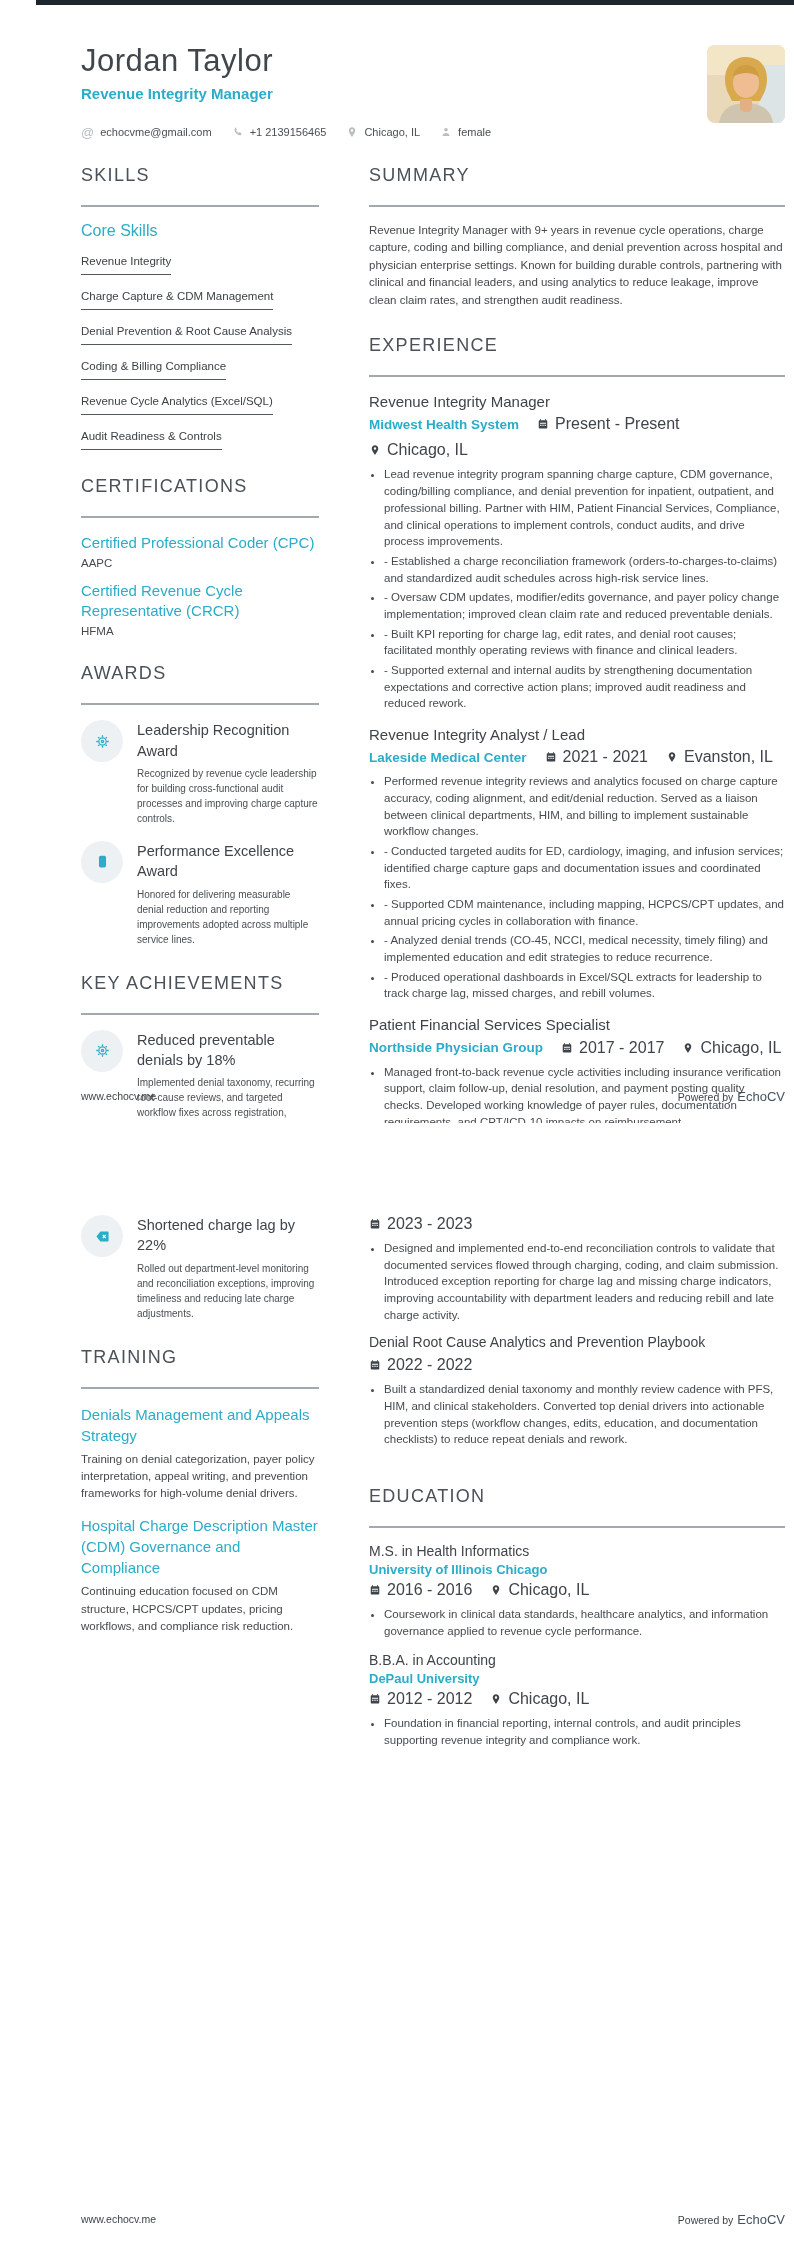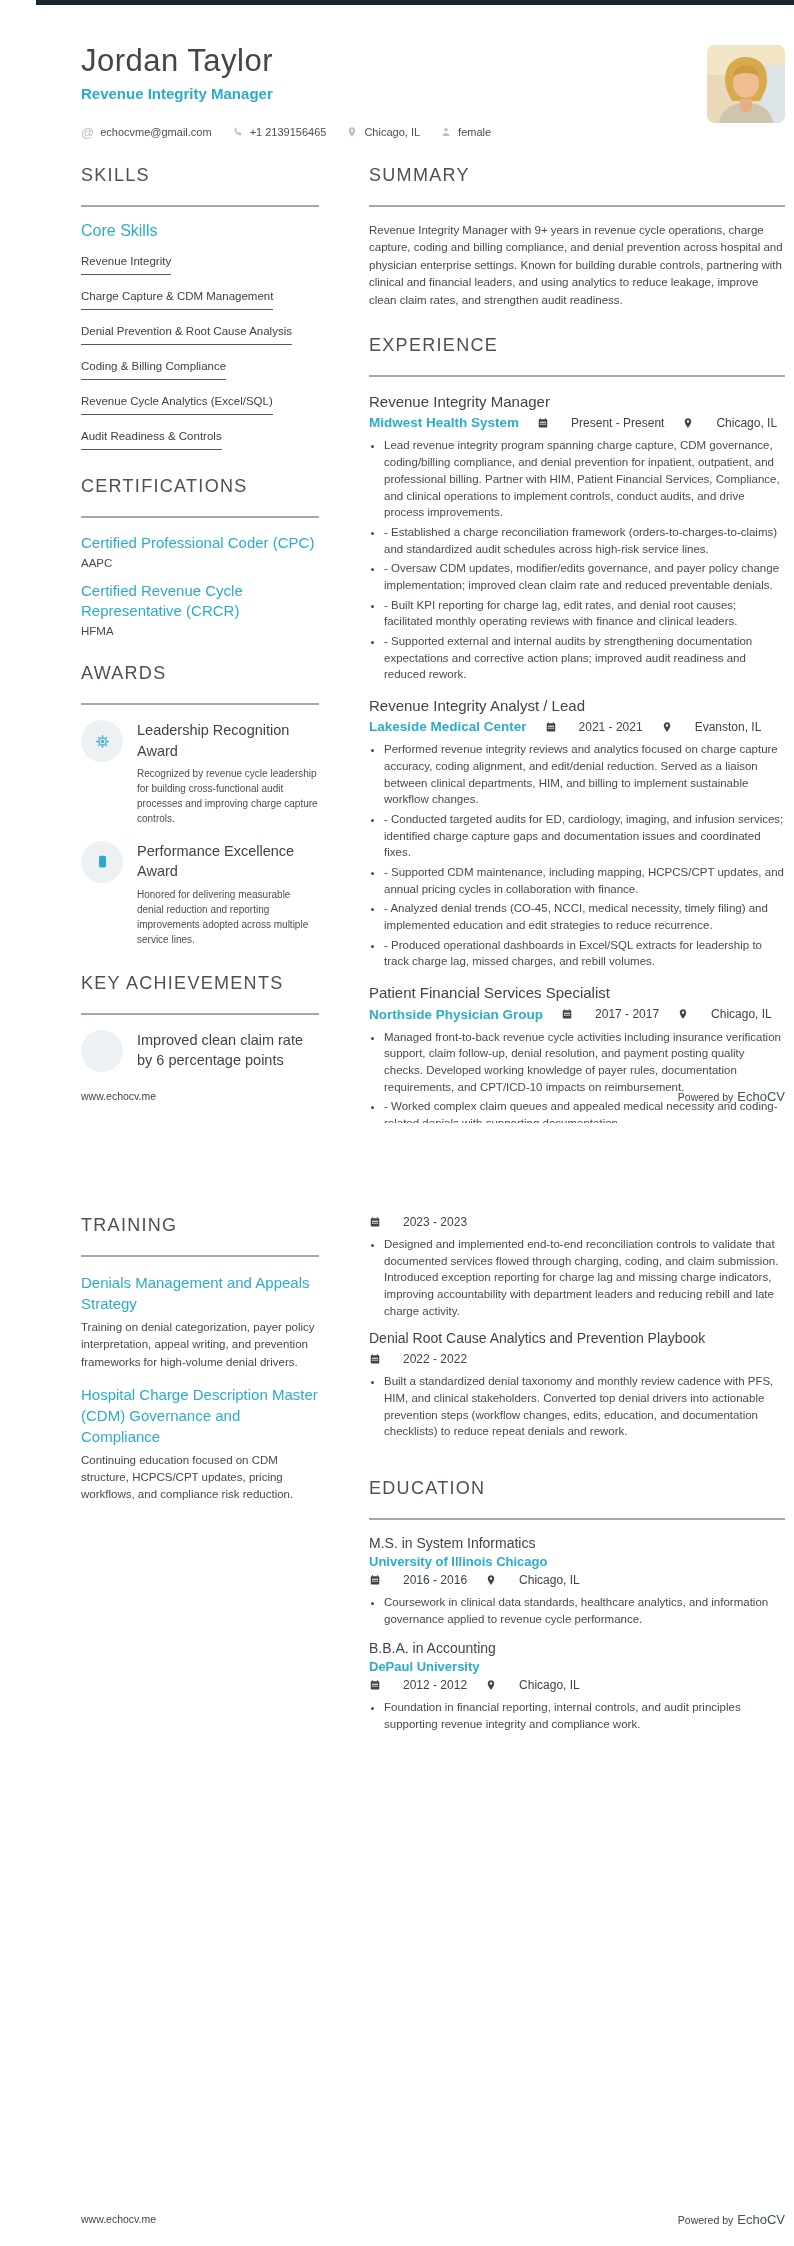--- a/index.html
+++ b/index.html
@@ -53,21 +53,21 @@
   .circ{width:42px;height:42px;flex:0 0 42px;border-radius:50%;background:#eef1f4;
         display:flex;align-items:center;justify-content:center;color:var(--accent);}
   .badge-title{font-size:14.5px;font-weight:500;color:var(--dark);line-height:1.4;}
   .badge-desc{font-size:10px;color:#4a4f54;line-height:1.5;margin-top:5px;}
   
   .para{font-size:11.5px;line-height:1.52;color:#45494e;}
   .job{margin-bottom:13px;}
   .job-title{font-size:15px;font-weight:500;color:var(--dark);line-height:1.3;}
   .sub{display:flex;align-items:center;flex-wrap:wrap;gap:8px 18px;margin-top:4px;}
   .company{font-size:13.5px;font-weight:600;color:var(--accent);}
-  .meta{display:flex;align-items:center;gap:22px;font-size:12px;color:#3f444a;}
+  .meta{display:flex;align-items:center;gap:6px;font-size:16px;color:#3f444a;}
   .mic{display:flex;align-items:center;color:#3f444a;}
   ul.bullets{margin:7px 0 0;padding-left:15px;list-style:disc;}
   ul.bullets li{font-size:11.5px;line-height:1.45;color:#464b50;margin-bottom:3px;}
   
   .proj-title{font-size:14px;font-weight:500;color:var(--dark);line-height:1.35;margin-bottom:4px;}
   .proj{margin-bottom:10px;}
   .edu{margin-bottom:13px;}
   .edu-degree{font-size:14px;font-weight:500;color:var(--dark);}
   .edu-school{font-size:13px;font-weight:600;color:var(--accent);margin-top:3px;}
   
@@ -230,20 +230,31 @@
             <div>
               <div class="badge-title">Performance Excellence Award</div>
               <div class="badge-desc">Honored for delivering measurable denial reduction and reporting improvements adopted across multiple service lines.</div>
             </div>
           </div>
         </div>
 
         <div class="sec">
           <div class="sech">KEY ACHIEVEMENTS</div>
           <div class="badge">
+            <div class="circ">
+                <svg class="bic">
+                  <use href="#sym-gear"></use>
+                </svg>
+              </div>
+            <div>
+              <div class="badge-title">Reduced preventable denials by 18%</div>
+              <div class="badge-desc">Implemented denial taxonomy, recurring root-cause reviews, and targeted workflow fixes across registration, charging, and billing teams.</div>
+            </div>
+          </div>
+          <div class="badge">
             <div class="circ"></div>
             <div>
               <div class="badge-title">Improved clean claim rate by 6 percentage points</div>
 
             </div>
           </div>
         </div>
       </div>
 
       <div class="col-r">
@@ -357,20 +368,33 @@
     </span>
   </div>
 </div>
 
 <div class="page" id="page2">
   <div class="inner pad-top2">
     <div class="cols">
 
       <div class="col-l">
 
+        <div class="sec">
+          <div class="badge">
+            <div class="circ">
+                <svg class="bic">
+                  <use href="#sym-tag"></use>
+                </svg>
+              </div>
+            <div>
+              <div class="badge-title">Shortened charge lag by 22%</div>
+              <div class="badge-desc">Rolled out department-level monitoring and reconciliation exceptions, improving timeliness and reducing late charge adjustments.</div>
+            </div>
+          </div>
+        </div>
 
         <div class="sec">
           <div class="sech">TRAINING</div>
           <div class="train">
             <div class="train-title">Denials Management and Appeals Strategy</div>
             <div class="train-desc">Training on denial categorization, payer policy interpretation, appeal writing, and prevention frameworks for high-volume denial drivers.</div>
           </div>
           <div class="train">
             <div class="train-title">Hospital Charge Description Master (CDM) Governance and Compliance</div>
             <div class="train-desc">Continuing education focused on CDM structure, HCPCS/CPT updates, pricing workflows, and compliance risk reduction.</div>
@@ -408,21 +432,21 @@
             <ul class="bullets">
               <li>Built a standardized denial taxonomy and monthly review cadence with PFS, HIM, and clinical stakeholders. Converted top denial drivers into actionable prevention steps (workflow changes, edits, education, and documentation checklists) to reduce repeat denials and rework.</li>
             </ul>
           </div>
         </div>
 
         <div class="sec" style="margin-top:38px;">
           <div class="sech">EDUCATION</div>
 
           <div class="edu">
-            <div class="edu-degree">M.S. in System Informatics</div>
+            <div class="edu-degree">M.S. in Health Informatics</div>
             <div class="edu-school">University of Illinois Chicago</div>
             <div class="sub">
               <span class="meta">
                 <span class="mic">
                     <svg class="ic">
                       <use href="#sym-cal"></use>
                     </svg>
                   </span>
                 <span>2016 - 2016</span>
               </span>

